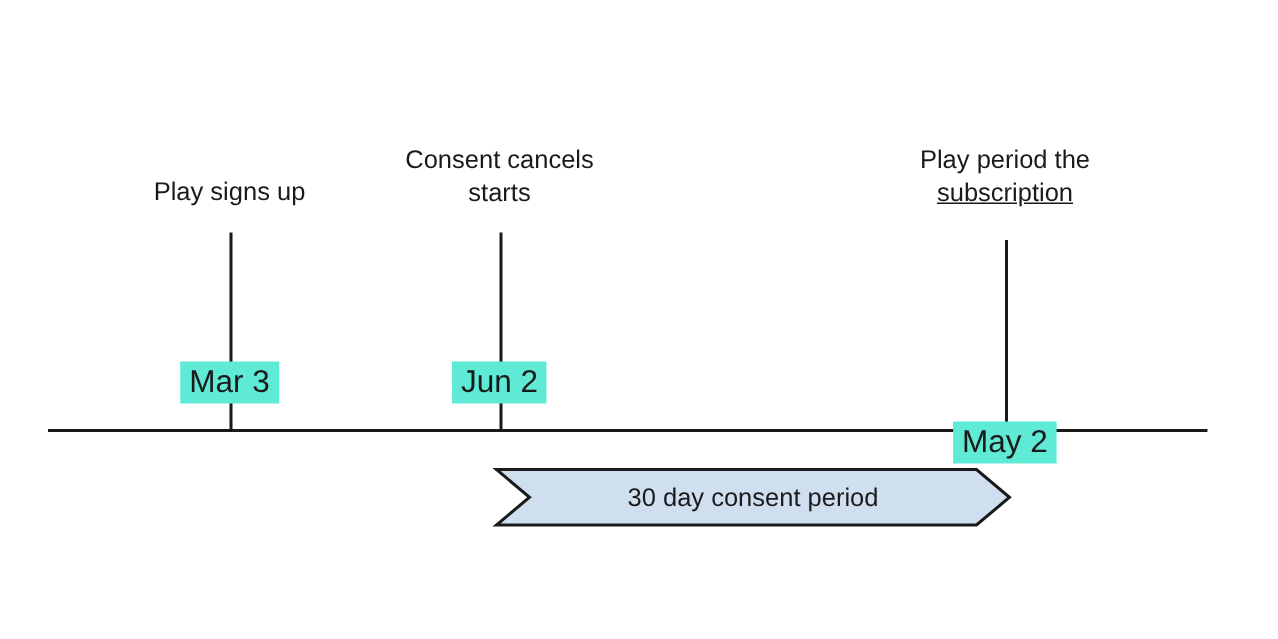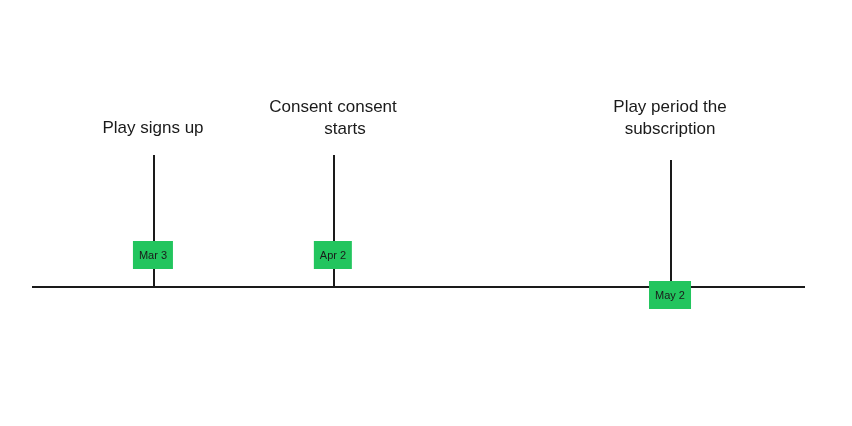--- a/index.html
+++ b/index.html
@@ -42,24 +42,24 @@
     white-space: nowrap;
     text-align: center;
     font-size: 17px;
     line-height: 22px;
     color: #1a1a1a;
     transform: translateX(-50%);
   }
   .marker-date {
     position: absolute;
     white-space: nowrap;
-    font-size: 11px;
+    font-size: 21px;
     line-height: 20px;
     color: #1a1a1a;
-    background: #22c55e;
+    background: #5eead4;
     padding: 4px 6px 4px 6px;
     transform: translateX(-50%);
   }
   .banner {
     position: absolute;
     left: 331px;
     top: 313px;
     width: 342px;
     height: 37px;
   }
@@ -90,27 +90,33 @@
 
   <div class="axis-line"></div>
 
   <div class="marker" style="left:153px;">
     <div class="marker-label" style="top:117px;">Play signs up</div>
     <div class="marker-stem" style="left:0px; top:155px; height:132px;"></div>
     <div class="marker-date" style="top:241px;">Mar 3</div>
   </div>
 
   <div class="marker" style="left:333px;">
-    <div class="marker-label" style="top:96px;">Consent consent</div>
-    <div class="marker-label" style="top:118px;margin-left:12px;">starts</div>
+    <div class="marker-label" style="top:96px;">Consent cancels</div>
+    <div class="marker-label" style="top:118px;">starts</div>
     <div class="marker-stem" style="left:0px; top:155px; height:132px;"></div>
-    <div class="marker-date" style="top:241px;">Apr 2</div>
+    <div class="marker-date" style="top:241px;">Jun 2</div>
   </div>
 
   <div class="marker" style="left:670px;">
     <div class="marker-label" style="top:96px;">Play period the</div>
-    <div class="marker-label" style="top:118px;">subscription</div>
+    <div class="marker-label" style="top:118px;text-decoration:underline;">subscription</div>
     <div class="marker-stem" style="left:0px; top:160px; height:127px;"></div>
     <div class="marker-date" style="top:241px;margin-top:40px;">May 2</div>
   </div>
 
+  <div class="banner">
+    <svg viewBox="0 0 342 37" preserveAspectRatio="none">
+      <polygon points="0,0 320,0 342,18.5 320,37 0,37 22,18.5" fill="#cfdfef" stroke="#1a1a1a" stroke-width="2" stroke-linejoin="miter"></polygon>
+    </svg>
+    <div class="banner-text">30 day consent period</div>
+  </div>
 
 </div>
 
 </body></html>

